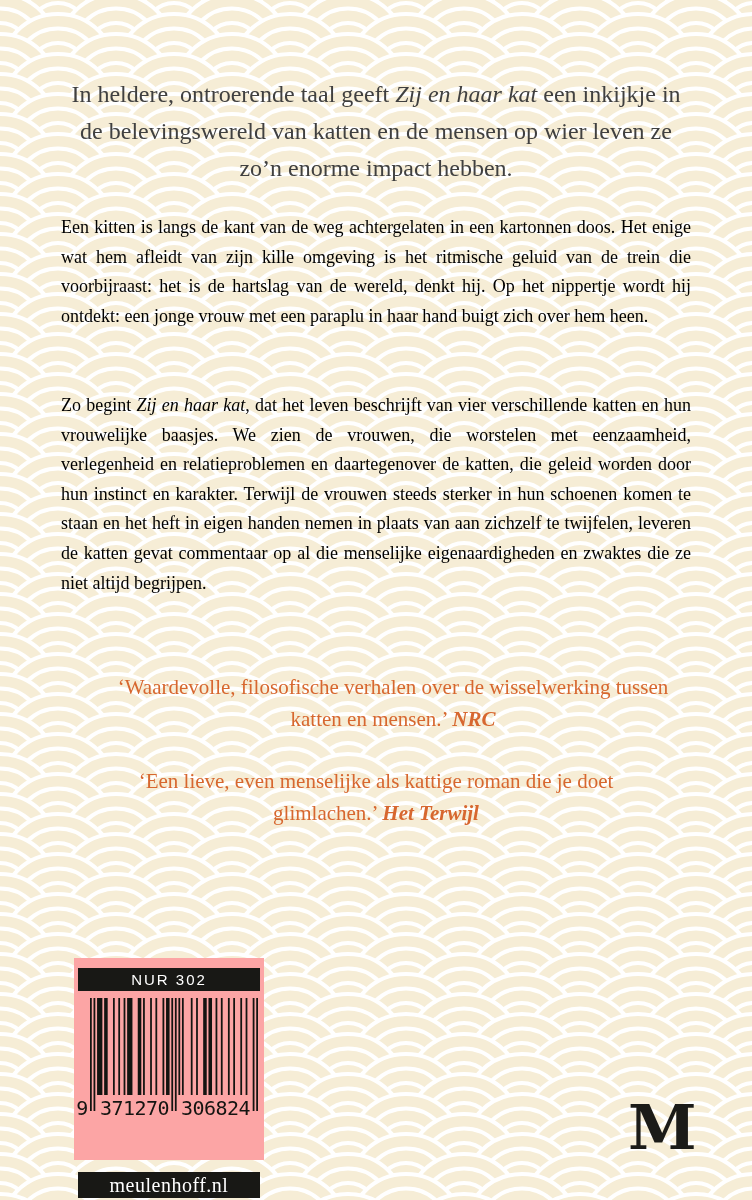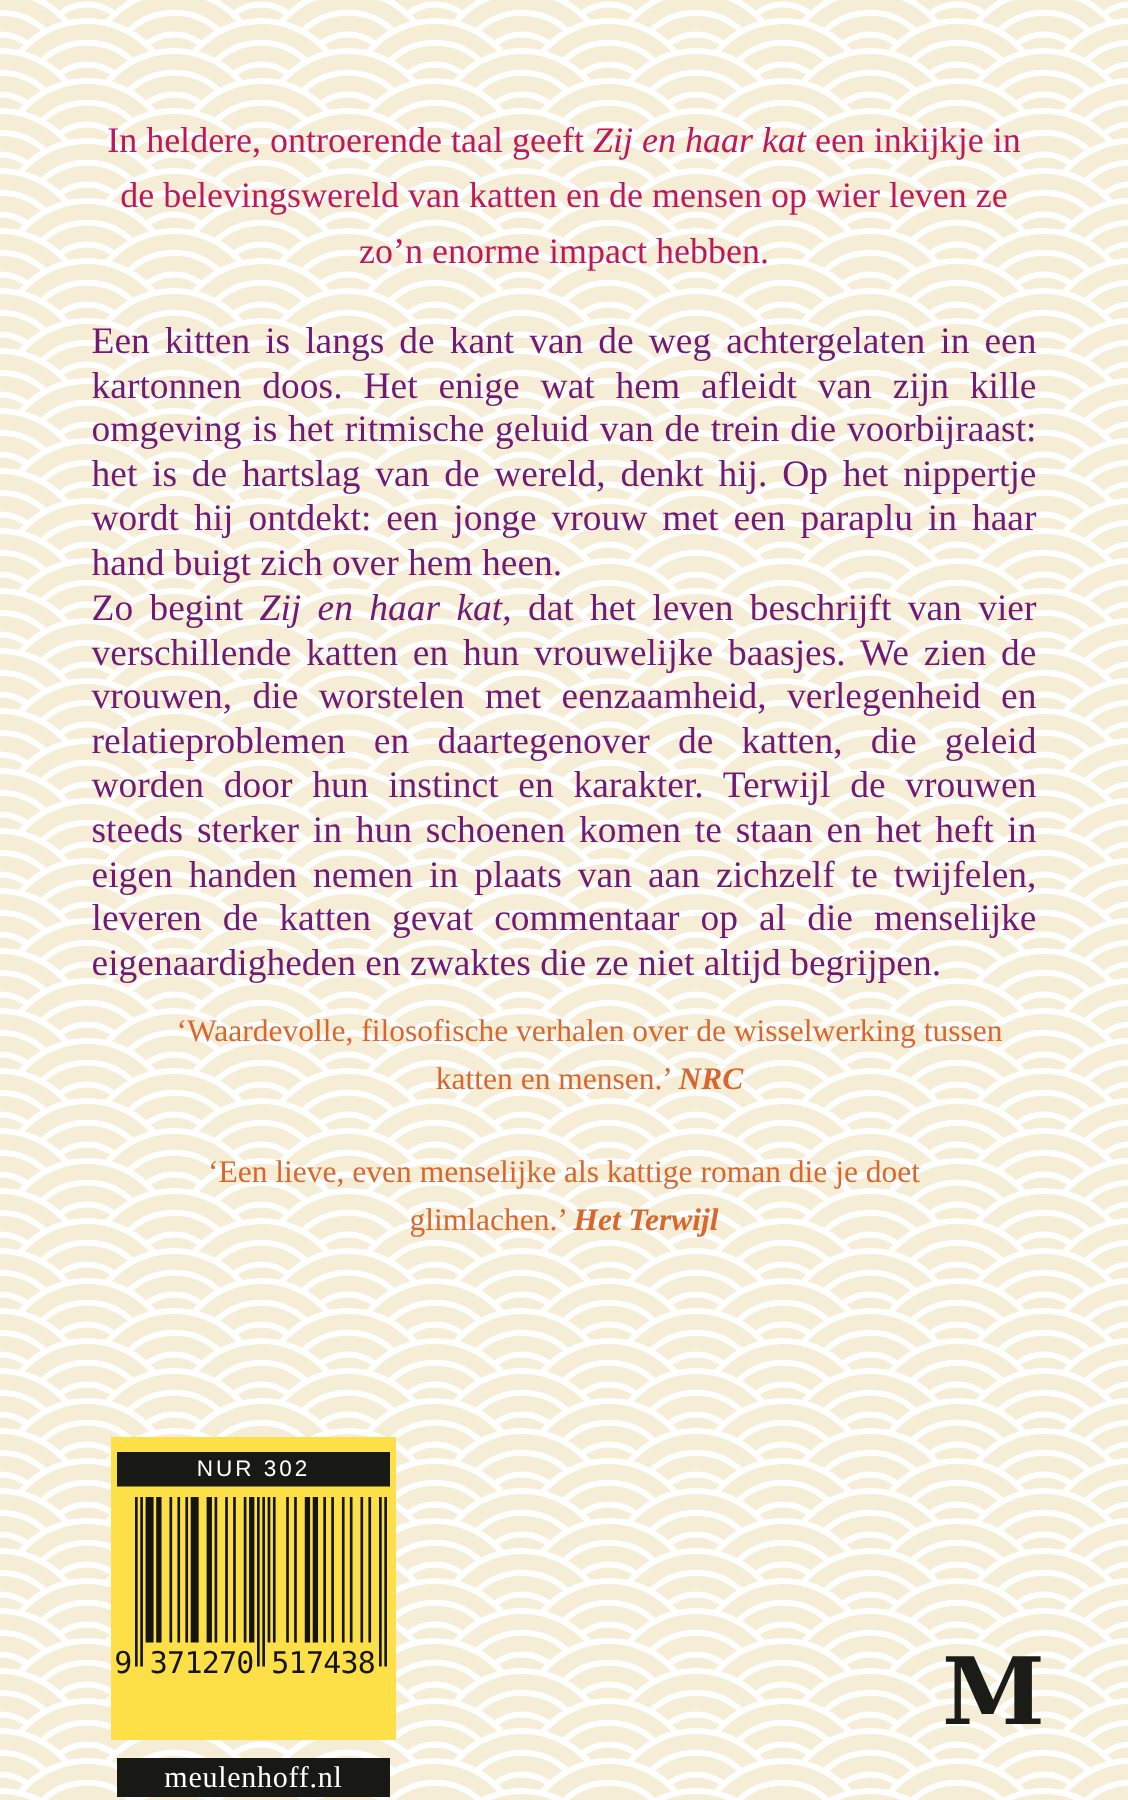--- a/index.html
+++ b/index.html
@@ -4,30 +4,30 @@
 <style>
   html,body{margin:0;padding:0;}
   body{
     width:752px;height:1200px;position:relative;overflow:hidden;
     background:#f6edd6;
     font-family:"Liberation Serif","DejaVu Serif",serif;
   }
   #bg{position:absolute;left:0;top:0;z-index:0;}
   .layer{position:absolute;z-index:1;}
   .col{left:61px;width:630px;}
-  #intro{top:76px;text-align:center;font-size:24px;line-height:37px;color:#be185d;}
-  .body-par{font-size:25px;line-height:29.6px;color:#701a75;text-align:justify;text-justify:inter-word;}
+  #intro{top:76px;text-align:center;font-size:24px;line-height:37px;color:#404040;}
+  .body-par{font-size:18px;line-height:29.6px;color:#000000;text-align:justify;text-justify:inter-word;}
   #p1{top:213px;}
   #p2{top:391px;}
   .quote{text-align:center;font-size:21px;line-height:32px;color:#d7672f;}
   #q1{top:671px;left:108px;width:570px;}
   #q2{top:765px;left:111px;width:530px;}
   .q-src{font-weight:bold;font-style:italic;}
   .ital{font-style:italic;}
-  #barcode-panel{left:74px;top:958px;width:190px;height:202px;background:#fde047;z-index:1;}
+  #barcode-panel{left:74px;top:958px;width:190px;height:202px;background:#fca5a5;z-index:1;}
   .blackbar{position:absolute;left:4px;width:182px;background:#181815;color:#ffffff;text-align:center;}
   #nur-bar{top:10px;height:23px;font-family:"Liberation Sans","DejaVu Sans",sans-serif;font-size:15px;letter-spacing:2px;line-height:24px;}
   #site-bar{top:168px;height:26px;font-family:"Liberation Serif",serif;font-size:20px;line-height:26px;letter-spacing:0.5px;margin-top:46px;}
   #ean-svg{position:absolute;left:16px;top:40px;}
   .digit{position:absolute;top:138px;font-family:"DejaVu Sans Mono",monospace;font-size:20px;letter-spacing:-0.5px;color:#141411;text-align:center;}
   #d0{left:1px;width:14px;}
   #d1{left:25px;width:71px;}
   #d2{left:104px;width:75px;}
   #logo-m{left:628px;top:1096px;width:68px;height:64px;font-family:"DejaVu Serif",serif;font-weight:bold;font-size:62px;line-height:64px;color:#1b1b18;text-align:center;}
 </style>
@@ -2416,17 +2416,17 @@
       <rect x="74" y="0" width="1" height="97" fill="#141411"></rect>
       <rect x="78" y="0" width="1" height="97" fill="#141411"></rect>
       <rect x="81" y="0" width="1" height="97" fill="#141411"></rect>
       <rect x="85" y="0" width="1" height="97" fill="#141411"></rect>
       <rect x="88" y="0" width="1" height="97" fill="#141411"></rect>
       <rect x="92" y="0" width="1" height="113" fill="#141411"></rect>
       <rect x="94" y="0" width="1" height="113" fill="#141411"></rect>
     </svg>
   <div class="digit" id="d0">9</div>
   <div class="digit" id="d1">371270</div>
-  <div class="digit" id="d2">517438</div>
+  <div class="digit" id="d2">306824</div>
   <div class="blackbar" id="site-bar">meulenhoff.nl</div>
 </div>
 
 <div class="layer" id="logo-m">M</div>
 
 </body></html>

